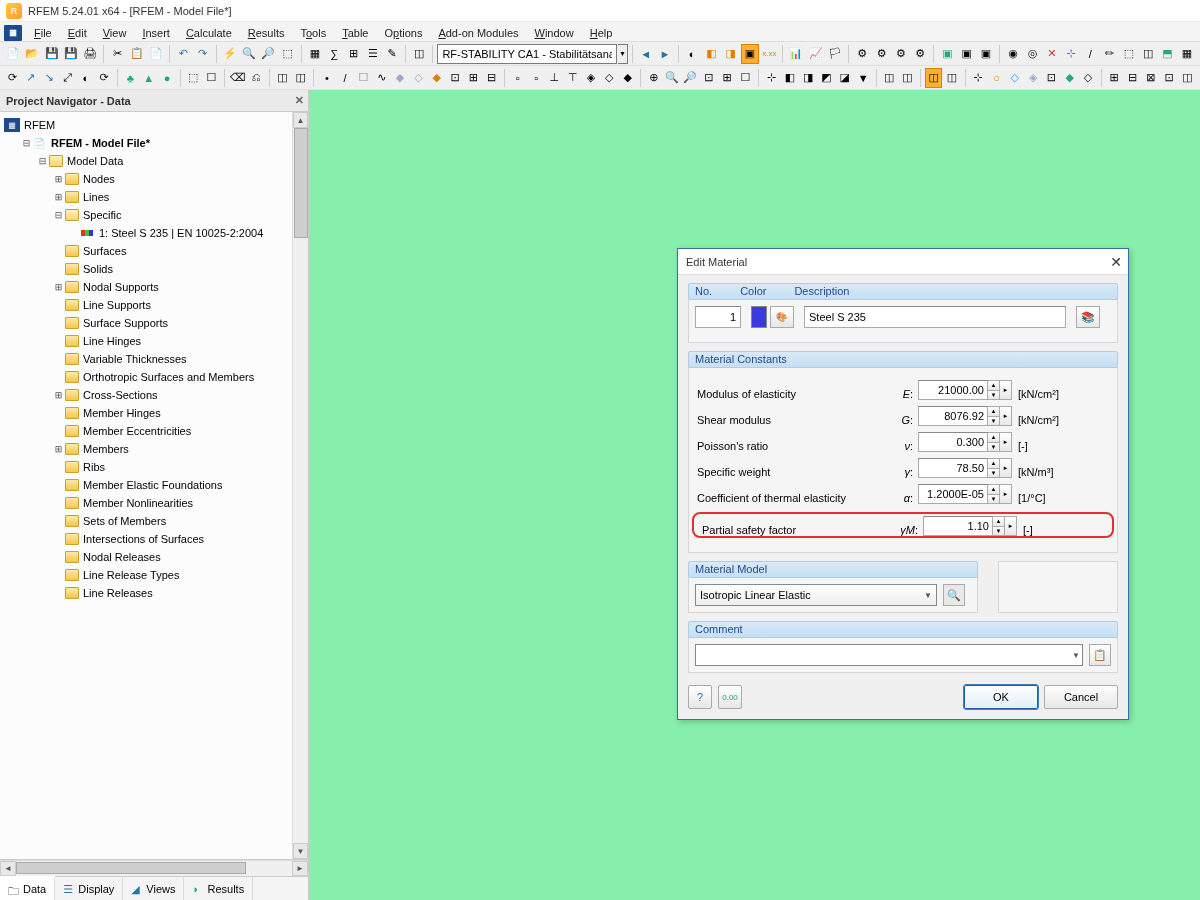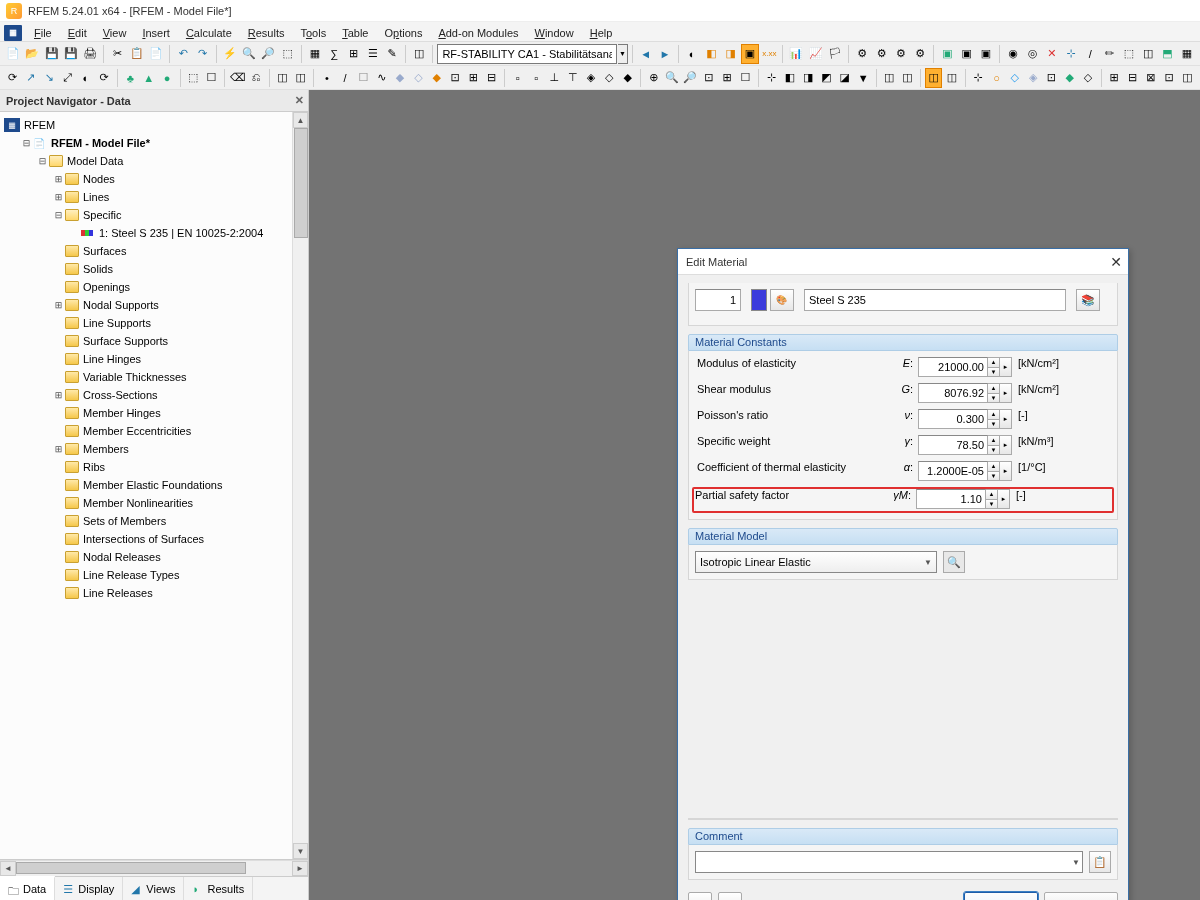--- a/index.html
+++ b/index.html
@@ -45,41 +45,41 @@
 .scroll-v .thumb{position:absolute;top:16px;width:14px;left:1px;height:110px;background:#cfcfcf;border:1px solid #aaa;}
 .scroll-h { height:16px; background:#f0f0f0; border-top:1px solid #ddd; display:flex;}
 .scroll-h .track-btn{width:16px;background:#e8e8e8;border:1px solid #ccc;display:flex;align-items:center;justify-content:center;font-size:8px;color:#555;}
 .scroll-h .track{flex:1;position:relative;}
 .scroll-h .thumb{position:absolute;left:0;top:1px;height:12px;width:230px;background:#cfcfcf;border:1px solid #aaa;}
 .nav-tabs { height:24px; display:flex; border-top:1px solid #ccc;background:#f4f4f4;}
 .nav-tab { flex:none; padding:4px 8px; display:flex; align-items:center; gap:3px; border-right:1px solid #ddd; cursor:default;}
 .nav-tab.active{background:#fff;border-top:2px solid #fff;margin-top:-1px;}
 .nt-ico{width:12px;height:12px;}
 
-.workspace { flex:1; background:#737373; position:relative; }
+.workspace { flex:1; background:#86efac; position:relative; }
 
 
 .dialog { position:absolute; left:368px; top:158px; width:452px; background:#f0f0f0; border:1px solid #3a6ea5; box-shadow:2px 2px 6px rgba(0,0,0,0.2);}
 .dlg-title { height:26px; background:#fff; display:flex; align-items:center; padding:0 8px; font-size:12px; color:#333; border-bottom:1px solid #ddd; position:relative;}
 .dlg-title .closex{position:absolute;right:6px;font-size:14px;cursor:default;}
 .dlg-body{padding:8px 10px 10px;}
 
 .section-head { height:17px; background:linear-gradient(#d9e9f7,#c6dff3); border:1px solid #aecde6; border-radius:2px 2px 0 0; padding:1px 6px; color:#1e4a8c; font-size:11px; display:flex; gap:28px;}
 .section-head.full{display:block;}
 .section-body { border:1px solid #d6d6d6; border-top:none; background:#f5f5f5; padding:6px;}
 .row-top{display:flex;gap:10px;margin-bottom:8px;}
 .inp-no{width:46px;height:22px;border:1px solid #aaa;border-top-color:#888;background:#fff;text-align:right;padding:0 4px;}
 .color-swatch{width:16px;height:22px;background:#3b3bdc;border:1px solid #888;}
 .color-btn{width:24px;height:22px;border:1px solid #aaa;background:linear-gradient(#fff,#e7e7e7);margin-left:3px;font-size:9px;display:flex;align-items:center;justify-content:center;}
 .inp-desc{width:262px;height:22px;border:1px solid #aaa;border-top-color:#888;background:#fff;padding:0 4px;}
 .lib-btn{width:24px;height:22px;border:1px solid #aaa;background:linear-gradient(#fff,#e7e7e7);}
 
 .section{margin-bottom:8px;}
-.const-row{display:flex;align-items:flex-start;height:26px; padding:0 2px;}
-.const-row.hl{border:2px solid #e03030;border-radius:2px;margin:0 -3px;padding:0 1px;}
+.const-row{display:flex;align-items:flex-end;height:26px; padding:0 2px;}
+.const-row.hl{border:2px solid #e03030;border-radius:8px;margin:8px -3px;padding:0 8px;}
 .const-lbl{flex:0 0 195px;}
 .const-sym{flex:0 0 18px;text-align:right;font-style:italic;}
 .const-colon{flex:0 0 8px;}
 .const-inp{width:70px;height:20px;border:1px solid #aaa;border-top-color:#888;background:#fff;text-align:right;padding:0 3px;font-size:11px;}
 .spin{display:inline-flex;flex-direction:column;width:12px;height:20px;border:1px solid #aaa;border-left:none;}
 .spin b{flex:1;display:flex;align-items:center;justify-content:center;font-size:6px;background:linear-gradient(#fff,#e7e7e7);}
 .spin b:first-child{border-bottom:1px solid #aaa;}
 .menu-flip{width:12px;height:20px;border:1px solid #aaa;border-left:none;display:flex;align-items:center;justify-content:center;font-size:7px;background:linear-gradient(#fff,#e7e7e7);}
 .const-unit{margin-left:6px;font-size:11px;}
 
@@ -91,21 +91,21 @@
 .comment-sel{width:388px;height:22px;border:1px solid #888;background:#fff;display:flex;align-items:center;justify-content:flex-end;padding:0 2px;}
 .comment-sel .dd{font-size:8px;color:#555;}
 .cm-btn{width:22px;height:22px;border:1px solid #aaa;background:linear-gradient(#fff,#e7e7e7);display:flex;align-items:center;justify-content:center;}
 
 .dlg-footer{display:flex;align-items:center;margin-top:12px;gap:6px;}
 .dlg-footer .help-btn,.dlg-footer .unit-btn{width:24px;height:24px;border:1px solid #aaa;background:linear-gradient(#fff,#e7e7e7);border-radius:2px;display:flex;align-items:center;justify-content:center;}
 .dlg-footer .spacer{flex:1;}
 .btn{width:74px;height:24px;border:1px solid #adadad;background:linear-gradient(#fdfdfd,#e7e7e7);border-radius:2px;}
 .btn.primary{border:1px solid #1e5da9;background:linear-gradient(#fdfdfd,#e3effb);outline:1px solid #3a7fc4;}
 
-.twocol{display:flex;gap:0;flex-direction:column;}
+.twocol{display:flex;gap:20px;}
 .twocol .left{flex:0 0 290px;}
 .twocol .right{flex:1;background:#f5f5f5;border:1px solid #d6d6d6;}
 </style>
 </head>
 <body>
 
 <div class="titlebar">
   <span class="appicon">R</span>
   <span class="title">RFEM 5.24.01 x64 - [RFEM - Model File*]</span>
 </div>
@@ -317,25 +317,20 @@
               <span class="tw"></span>
               <span class="fld"></span>
               <span class="lbl">Surfaces</span>
             </div>
             <div class="tree-row lvl3">
               <span class="tw"></span>
               <span class="fld"></span>
               <span class="lbl">Solids</span>
             </div>
             <div class="tree-row lvl3">
-              <span class="tw"></span>
-              <span class="fld"></span>
-              <span class="lbl">Openings</span>
-            </div>
-            <div class="tree-row lvl3">
               <span class="tw">⊞</span>
               <span class="fld"></span>
               <span class="lbl">Nodal Supports</span>
             </div>
             <div class="tree-row lvl3">
               <span class="tw"></span>
               <span class="fld"></span>
               <span class="lbl">Line Supports</span>
             </div>
             <div class="tree-row lvl3">
@@ -345,20 +340,25 @@
             </div>
             <div class="tree-row lvl3">
               <span class="tw"></span>
               <span class="fld"></span>
               <span class="lbl">Line Hinges</span>
             </div>
             <div class="tree-row lvl3">
               <span class="tw"></span>
               <span class="fld"></span>
               <span class="lbl">Variable Thicknesses</span>
+            </div>
+            <div class="tree-row lvl3">
+              <span class="tw"></span>
+              <span class="fld"></span>
+              <span class="lbl">Orthotropic Surfaces and Members</span>
             </div>
             <div class="tree-row lvl3">
               <span class="tw">⊞</span>
               <span class="fld"></span>
               <span class="lbl">Cross-Sections</span>
             </div>
             <div class="tree-row lvl3">
               <span class="tw"></span>
               <span class="fld"></span>
               <span class="lbl">Member Hinges</span>
@@ -451,20 +451,25 @@
   <div class="workspace">
 
     <div class="dialog">
       <div class="dlg-title">
         <span>Edit Material</span>
         <span class="closex">✕</span>
       </div>
       <div class="dlg-body">
 
         <div class="section">
+          <div class="section-head">
+            <span>No.</span>
+            <span>Color</span>
+            <span>Description</span>
+          </div>
           <div class="section-body">
             <div class="row-top">
               <div>
                 <input class="inp-no" value="1" style="">
               </div>
               <div style="display:flex;">
                 <div class="color-swatch"></div>
                 <div class="color-btn">🎨</div>
               </div>
               <div>

